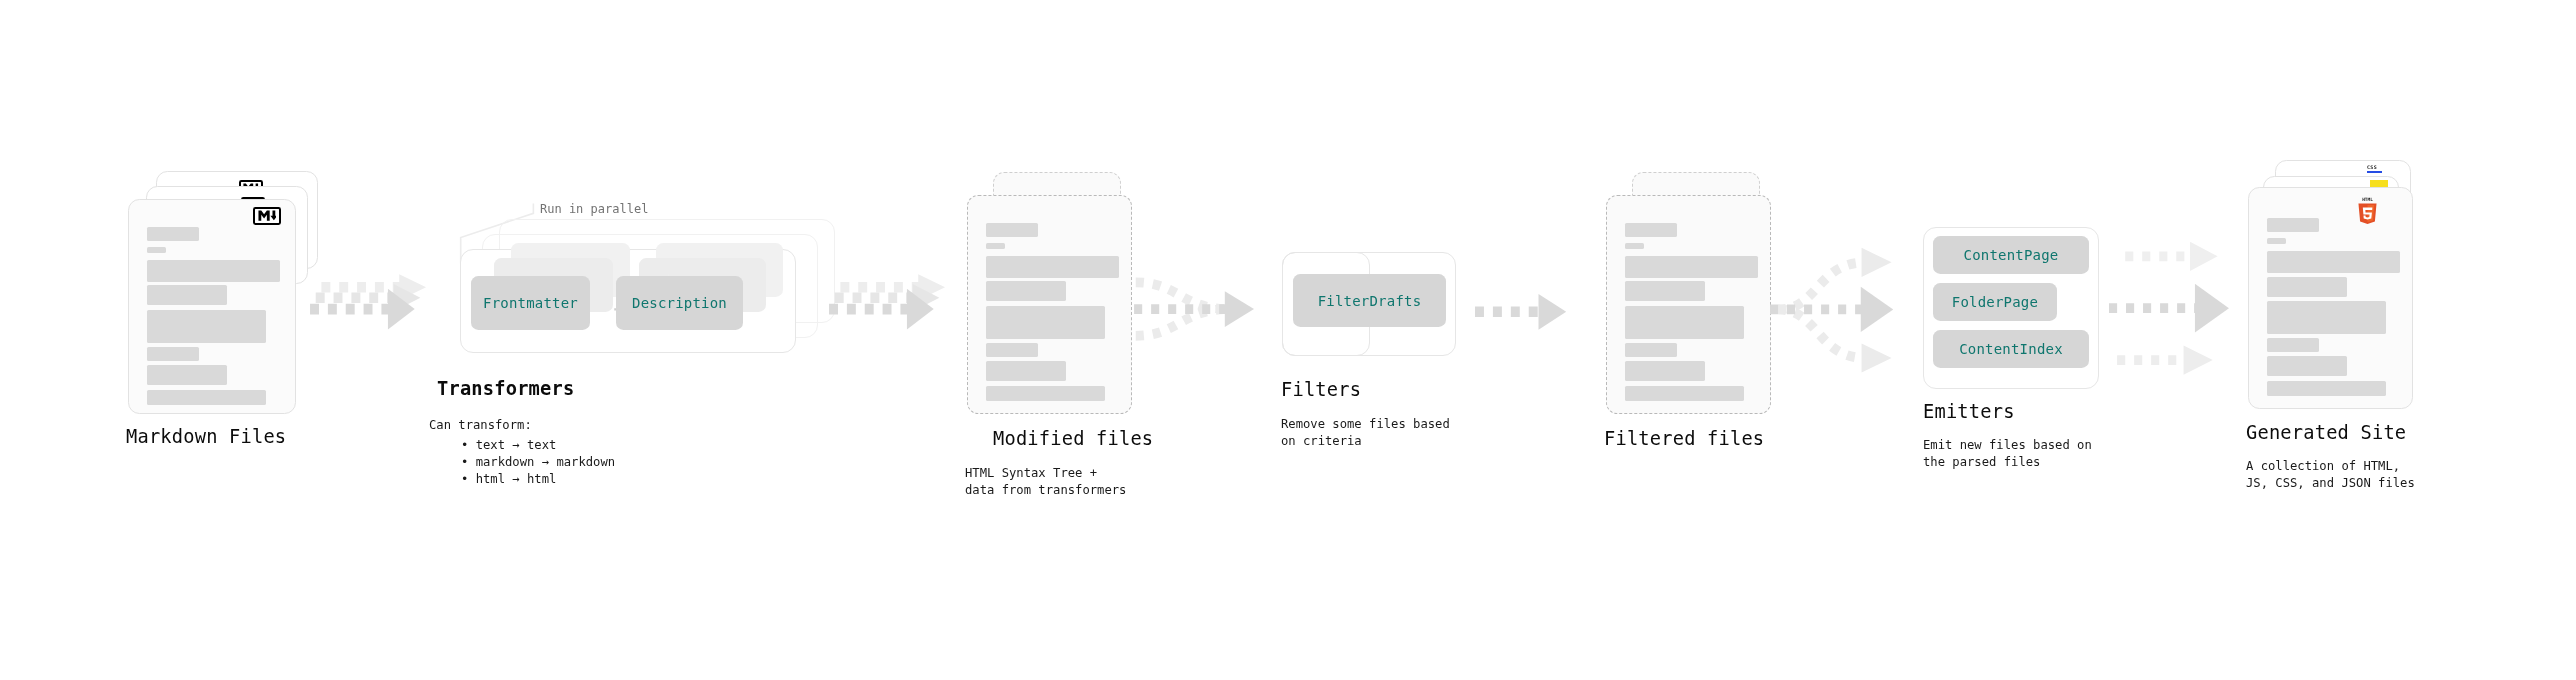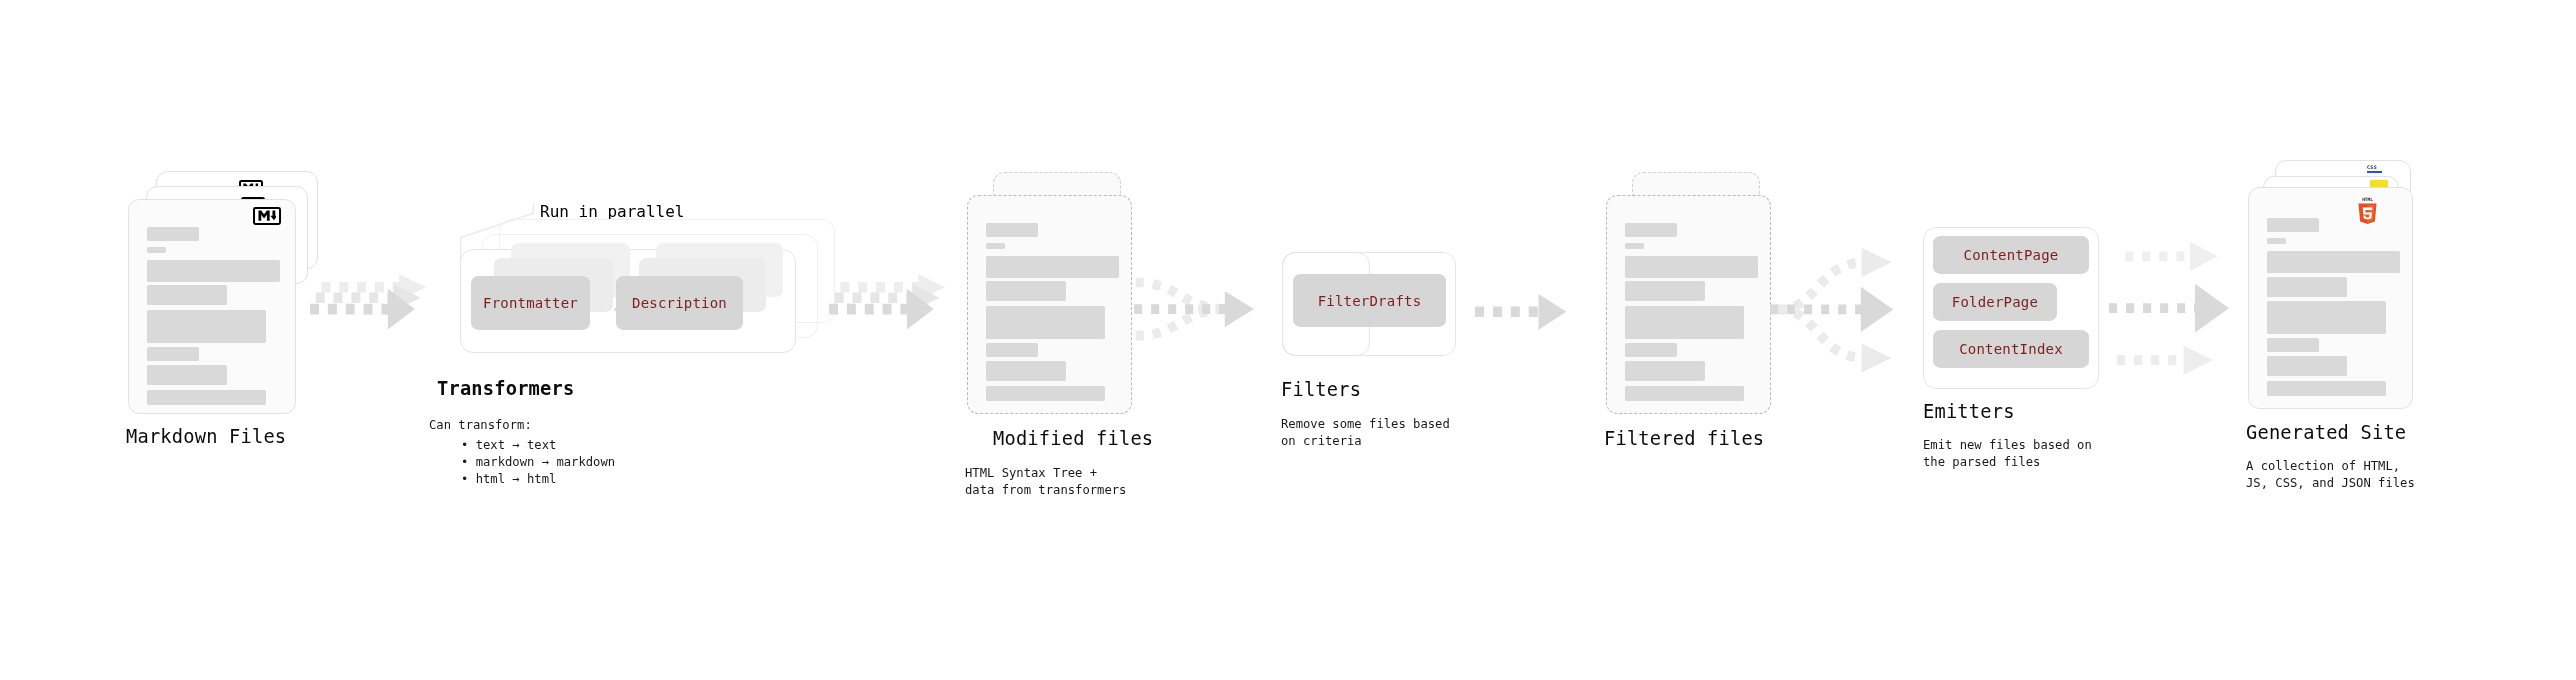--- a/index.html
+++ b/index.html
@@ -25,28 +25,28 @@
 
   
   .html5{position:absolute;width:23px;height:26px;}
   .cssbadge{position:absolute;}
   .jsbadge{position:absolute;background:#f7df1e;}
 
   
   .groupbox{position:absolute;border:1.3px solid #e6e6e6;border-radius:13px;background:#ffffff;box-sizing:border-box;}
   .groupbox.ghost{border-color:#f1f1f1;background:transparent;}
   .pill{position:absolute;background:#d6d6d6;border-radius:7.3px;display:flex;align-items:center;justify-content:center;
-        font-size:14px;letter-spacing:0.2px;color:#7f1d1d;box-sizing:border-box;white-space:nowrap;}
+        font-size:14px;letter-spacing:0.2px;color:#0f766e;box-sizing:border-box;white-space:nowrap;}
   .pill.ghost{background:#ececec;color:transparent;}
   .pill.ghost2{background:#f1f1f1;color:transparent;}
 
   
   .title{position:absolute;font-size:18.7px;letter-spacing:0.2px;color:#0c0c0c;white-space:nowrap;}
   .subtitle{position:absolute;font-size:12.2px;line-height:17px;color:#1a1a1a;white-space:pre;}
-  .note{position:absolute;font-size:16px;color:#000000;white-space:nowrap;}
+  .note{position:absolute;font-size:12px;color:#737373;white-space:nowrap;}
   .bullets{position:absolute;font-size:12.2px;line-height:17px;color:#1a1a1a;white-space:pre;}
 
   
   .arrow{position:absolute;}
   .arrow svg{display:block;overflow:visible;}
 
   .conn{position:absolute;}
 </style>
 </head>
 <body>

